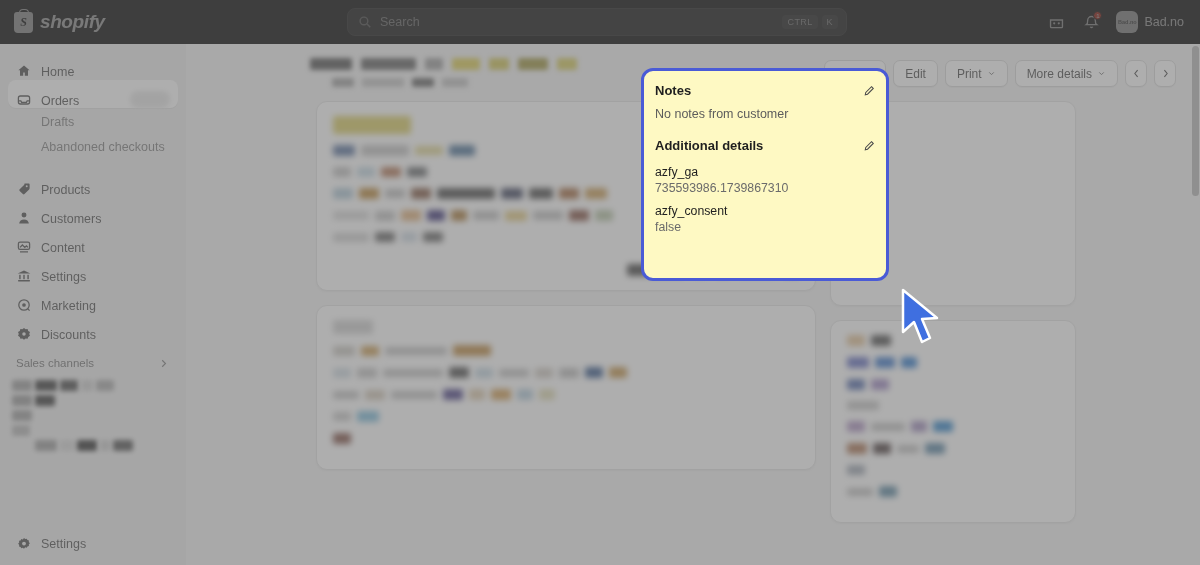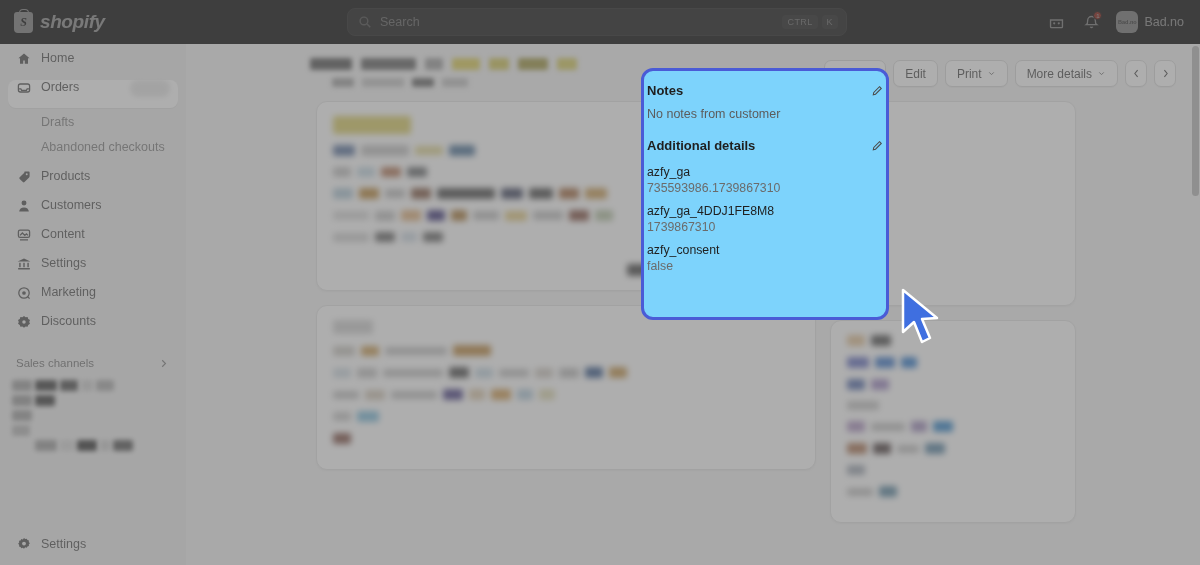--- a/index.html
+++ b/index.html
@@ -76,21 +76,21 @@
     font-size: 5.5px; color: #555; font-weight: bold; overflow: hidden;
   }
   .account-name { color: #e8e8e8; font-size: 12.5px; }
 
   
   .sidebar {
     position: absolute; top: 44px; left: 0; width: 186px; height: 521px;
     background: #ebebeb; padding-top: 6px;
   }
   .nav-item {
-    display: flex; align-items: flex-start; height: 28px;
+    display: flex; align-items: flex-end; height: 28px;
     margin: 1px 8px; padding: 0 8px; border-radius: 8px;
     gap: 9px; position: relative;
   }
   .nav-item.active { background: #ffffff; box-shadow: 0 1px 1px rgba(0,0,0,.07); }
   .nav-ico { width: 16px; height: 16px; flex: 0 0 16px; color: #303030; }
   .nav-ico svg { width: 16px; height: 16px; display: block; }
   .nav-label { font-size: 12.5px; color: #303030; font-weight: 500; }
   .nav-badge {
     margin-left: auto; width: 40px; height: 17px; border-radius: 8px;
     background: #e3e3e3; filter: blur(2.4px);
@@ -152,23 +152,23 @@
     padding: 14px 16px; margin-bottom: 14px; position: relative;
     overflow: hidden;
   }
   .ph { display: flex; align-items: center; gap: 6px; flex-wrap: nowrap; }
   .ph-row { margin-bottom: 11px; }
   .bar { border-radius: 2px; filter: blur(3px); flex: 0 0 auto; }
 
   
   .highlight-frame {
     position: absolute; left: 641px; top: 68px;
-    width: 248px; height: 252px;
+    width: 248px; height: 213px;
     border: 3px solid #4a5bd6; border-radius: 12px;
-    background: #7dd3fc; z-index: 30; padding: 12px 3px;
+    background: #fef9c3; z-index: 30; padding: 12px 11px;
   }
   .h-head {
     display: flex; align-items: flex-start; justify-content: space-between;
   }
   .h-title { font-size: 13px; font-weight: bold; color: #1f1f1f; }
   .edit-btn {
     width: 21px; height: 21px; border-radius: 6px; margin: -3px -4px 0 0;
     display: flex; align-items: center; justify-content: center; color: #4b4b4b;
   }
   .edit-btn svg { width: 14px; height: 14px; }
@@ -593,24 +593,20 @@
           <path d="M13.6 3.9l2.5 2.5-8.2 8.2-3.2.7.7-3.2 8.2-8.2z"></path>
         </svg>
       </span>
     </div>
 
     <div class="kv">
       <div class="kv-k">azfy_ga</div>
       <div class="kv-v">735593986.1739867310</div>
     </div>
     <div class="kv">
-      <div class="kv-k">azfy_ga_4DDJ1FE8M8</div>
-      <div class="kv-v">1739867310</div>
-    </div>
-    <div class="kv">
       <div class="kv-k">azfy_consent</div>
       <div class="kv-v">false</div>
     </div>
   </div>
 
   <div class="cursor">
     <svg viewBox="0 0 50 66">
       <path d="M6 2 L6 44 L17 34 L25 54 L33 50 L25 31 L40 30 Z" fill="#3f6fe0" stroke="#ffffff" stroke-width="2.5" stroke-linejoin="round"></path>
     </svg>
   </div>

